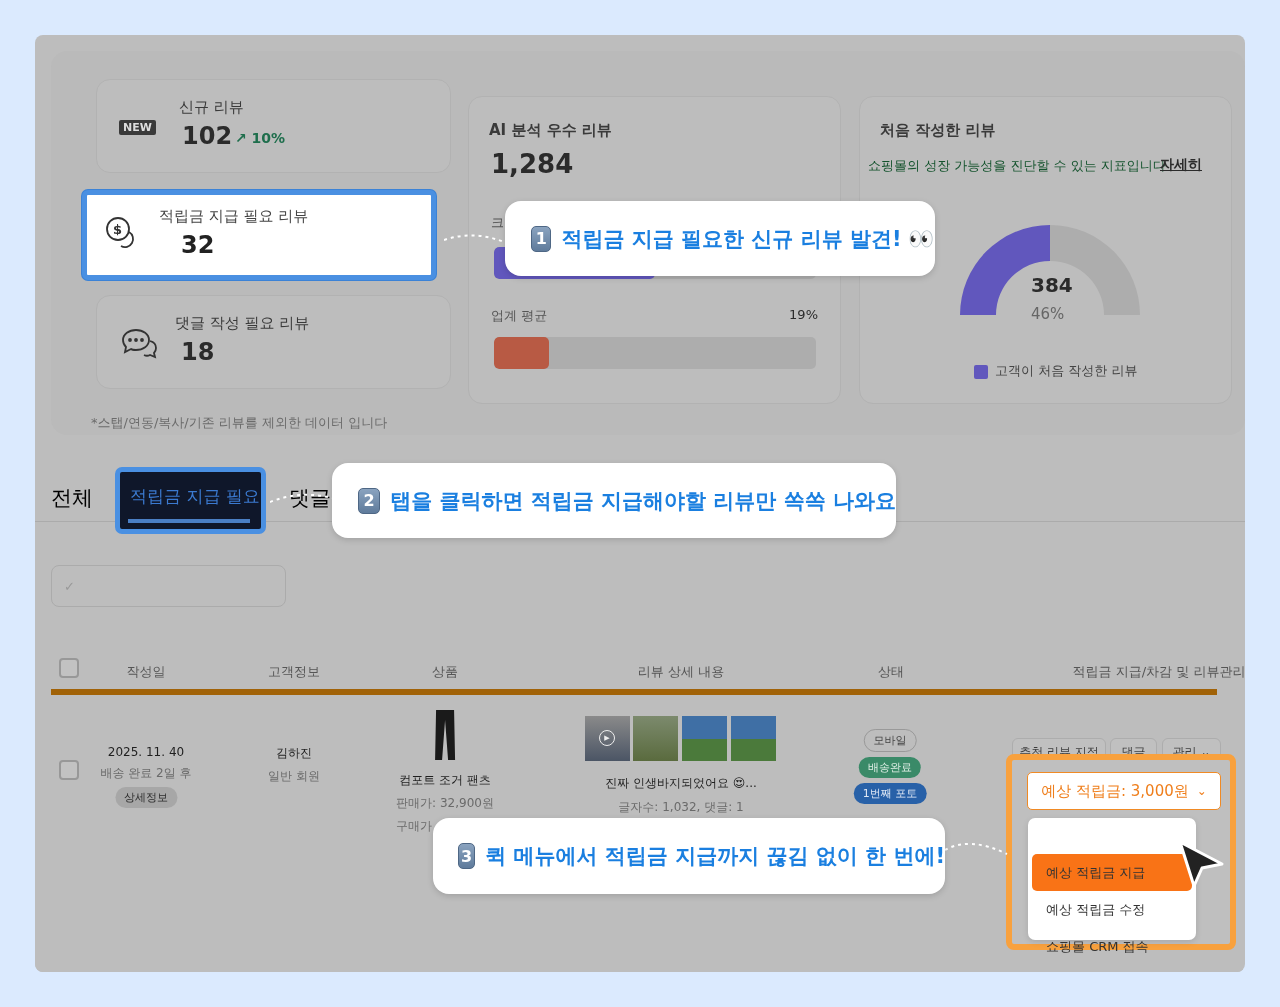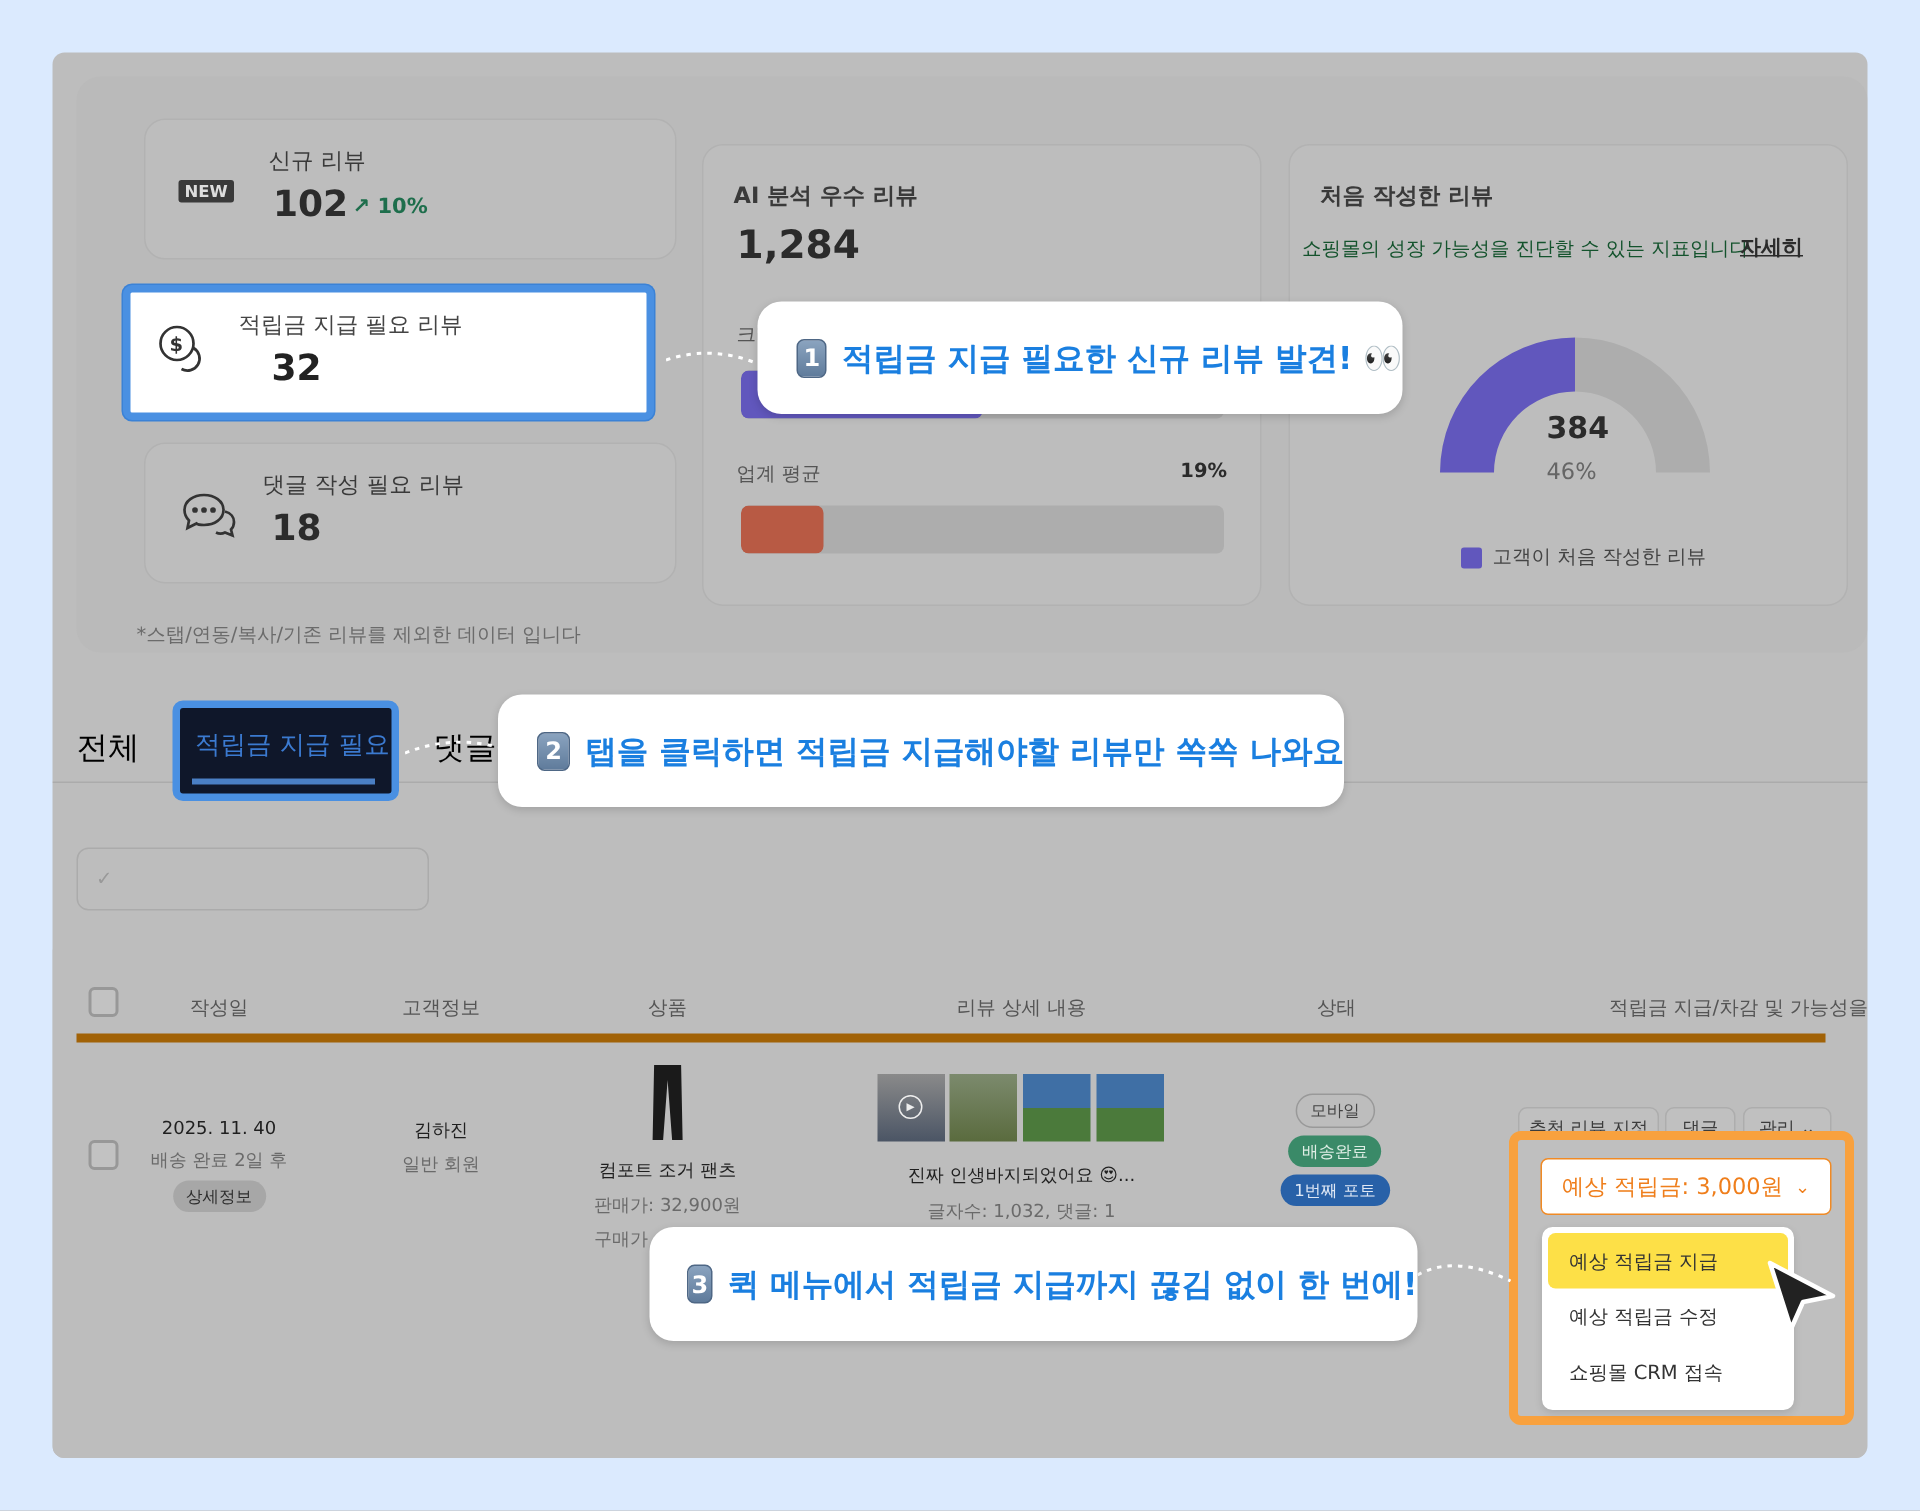--- a/index.html
+++ b/index.html
@@ -50,21 +50,21 @@
   .pill { display: inline-block; font-size: 11px; padding: 3px 9px; border-radius: 12px; }
 
   .thumb { position: absolute; top: 83px; width: 45px; height: 45px; }
 
   .action-btn { position: absolute; top: 703px; height: 28px; border: 1px solid #adadad; border-radius: 6px; font-size: 12px; color: #3c3c3c; display: flex; align-items: center; justify-content: center; background: #c0c0c0; }
 
   .orange-box { position: absolute; left: 1006px; top: 754px; width: 230px; height: 196px; border: 6px solid #f8a13e; border-radius: 8px; background: #bfbfbf; }
   .points-select { position: absolute; left: 15px; top: 12px; width: 194px; height: 38px; background: #fff; border: 1.5px solid #f08a24; border-radius: 5px; color: #ef7e1b; font-size: 15px; display: flex; align-items: center; justify-content: center; gap: 8px; }
   .menu { position: absolute; left: 16px; top: 58px; width: 168px; height: 122px; background: #fff; border-radius: 7px; box-shadow: 0 2px 6px rgba(0,0,0,0.12); padding: 4px; }
   .menu-item { height: 37px; font-size: 13px; color: #333; display: flex; align-items: center; padding-left: 14px; border-radius: 5px; }
-  .menu-item.hover { background: #fde047; }
+  .menu-item.hover { background: #f97316; margin-top: 32px; }
 
   .callout { position: absolute; background: #fff; border-radius: 16px; box-shadow: 0 2px 6px rgba(0,0,0,0.15); display: flex; align-items: center; font-size: 21px; font-weight: bold; color: #1a7fe0; white-space: nowrap; }
   .num-badge { display: inline-flex; align-items: center; justify-content: center; width: 26px; height: 26px; border-radius: 5px; background: linear-gradient(#8aa3bf, #5f7b9b); color: #fff; font-size: 16px; font-weight: bold; margin-right: 10px; border: 1px solid #4e6785; }
 </style>
 </head>
 <body>
 
 <div class="frame">
   <div class="summary">
 
@@ -90,21 +90,21 @@
     </div>
 
     <div class="card big-card ai-card">
       <span class="label" style="left:20px;top:24px;font-weight:bold;">AI 분석 우수 리뷰</span>
       <span class="value" style="left:22px;top:52px;font-size:26px;">1,284</span>
       <span class="label" style="left:22px;top:117px;font-size:13px;color:#555;">크리마</span>
       <div class="bar-bg" style="top:150px;">
         <div class="bar-fill" style="width:50%;background:#6157bd;"></div>
       </div>
       <span class="label" style="left:22px;top:210px;font-size:13px;color:#555;">업계 평균</span>
-      <span class="label" style="right:22px;top:210px;font-size:13px;font-weight:bold;color:#2b2b2b;">19%</span>
+      <span class="label" style="right:22px;top:210px;font-size:13px;font-weight:normal;color:#2b2b2b;">19%</span>
       <div class="bar-bg" style="top:240px;">
         <div class="bar-fill" style="width:17%;background:#b85a44;"></div>
       </div>
     </div>
 
     <div class="card big-card first-card">
       <span class="label" style="left:20px;top:24px;font-weight:bold;">처음 작성한 리뷰</span>
       <span class="label" style="left:8px;top:60px;font-size:13px;color:#14532d;">쇼핑몰의 성장 가능성을 진단할 수 있는 지표입니다</span>
       <span class="label" style="left:300px;top:59px;font-size:14px;font-weight:bold;color:#2b2b2b;text-decoration:underline;">자세히</span>
       <svg style="position:absolute;left:98px;top:122px;" width="184" height="98" viewBox="0 0 184 98">
@@ -130,21 +130,21 @@
   </div>
 
   <div class="table">
     <div class="thead">
       <span class="checkbox" style="left:8px;top:25px;"></span>
       <span class="th" style="left:95px;">작성일</span>
       <span class="th" style="left:243px;">고객정보</span>
       <span class="th" style="left:394px;">상품</span>
       <span class="th" style="left:630px;">리뷰 상세 내용</span>
       <span class="th" style="left:840px;">상태</span>
-      <span class="th" style="left:1108px;">적립금 지급/차감 및 가능성을</span>
+      <span class="th" style="left:1108px;">적립금 지급/차감 및 리뷰관리</span>
     </div>
 
     <div>
       <span class="checkbox" style="left:24px;top:127px;"></span>
 
       <div class="td" style="left:111px;top:112px;">
         <div class="t-dark">2025. 11. 40</div>
         <div class="t-grey" style="margin-top:6px;">배송 완료 2일 후</div>
         <div class="pill" style="background:#a7a7a7;color:#2d2d2d;margin-top:5px;">상세정보</div>
       </div>

